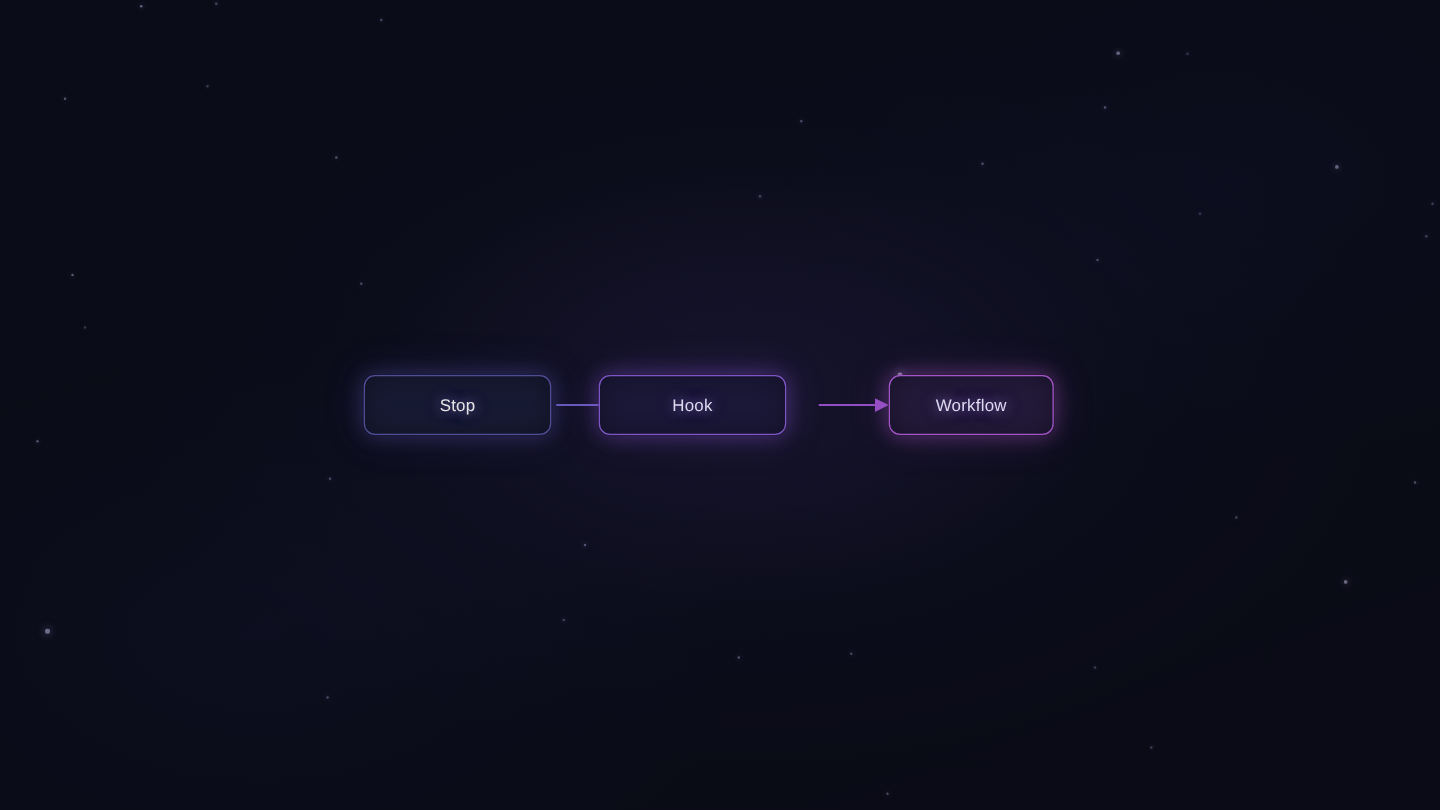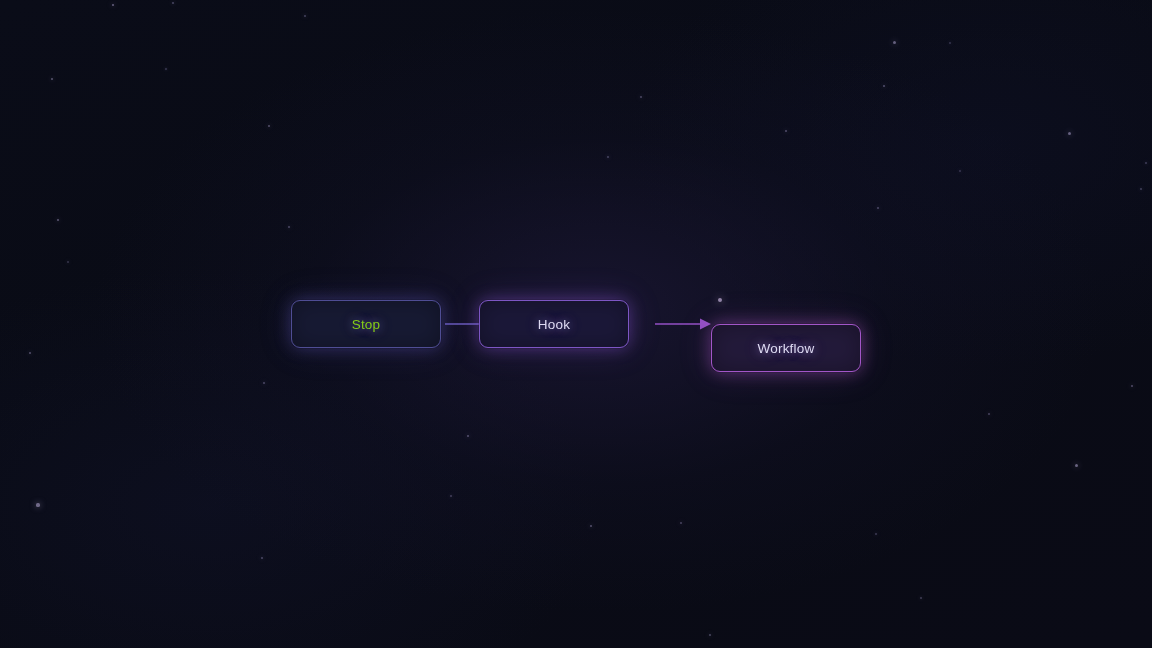--- a/index.html
+++ b/index.html
@@ -112,22 +112,22 @@
           <polygon points="45,4.5 56,10 45,15.5" fill="#6a5bbd"></polygon>
         </svg>
       </div>
       <div class="edge" style="left: 655px; width: 56px;">
         <svg width="56" height="20">
           <line x1="0" y1="10" x2="46" y2="10" stroke="#9350c4" stroke-width="1.6"></line>
           <polygon points="45,4.5 56,10 45,15.5" fill="#9350c4"></polygon>
         </svg>
       </div>
       <div class="node" style="left: 291px; top: 300px; width: 150px; height: 48px; border-color: rgb(79, 77, 148); background: rgb(23, 26, 51); box-shadow: rgba(0, 0, 0, 0.15) 0px 0px 0px 1px, rgba(96, 88, 190, 0.38) 0px 0px 16px, rgba(96, 88, 190, 0.18) 0px 0px 34px, rgba(0, 0, 0, 0.3) 0px 0px 22px inset;">
-        <span class="node-label" style="color: #84cc16;">Stop</span>
+        <span class="node-label" style="color: #e5e5e5;">Stop</span>
       </div>
       <div class="node" style="left: 479px; top: 300px; width: 150px; height: 48px; border-color: rgb(125, 86, 196); background: rgb(27, 24, 56); box-shadow: rgba(0, 0, 0, 0.15) 0px 0px 0px 1px, rgba(140, 86, 214, 0.42) 0px 0px 16px, rgba(140, 86, 214, 0.18) 0px 0px 34px, rgba(0, 0, 0, 0.3) 0px 0px 22px inset;">
         <span class="node-label" style="color: rgb(222, 218, 242);">Hook</span>
       </div>
-      <div class="node" style="left: 711px; top: 300px; width: 150px; height: 48px; border-color: rgb(162, 86, 200); background: rgb(35, 26, 58); box-shadow: rgba(0, 0, 0, 0.15) 0px 0px 0px 1px, rgba(172, 86, 200, 0.45) 0px 0px 16px, rgba(172, 86, 200, 0.18) 0px 0px 34px, rgba(0, 0, 0, 0.3) 0px 0px 22px inset; margin-top: 24px;">
+      <div class="node" style="left: 711px; top: 300px; width: 132px; height: 48px; border-color: rgb(162, 86, 200); background: rgb(35, 26, 58); box-shadow: rgba(0, 0, 0, 0.15) 0px 0px 0px 1px, rgba(172, 86, 200, 0.45) 0px 0px 16px, rgba(172, 86, 200, 0.18) 0px 0px 34px, rgba(0, 0, 0, 0.3) 0px 0px 22px inset;">
         <span class="node-label" style="color: rgb(222, 218, 242);">Workflow</span>
       </div>
     </div>
 </div>
 
 </body></html>

